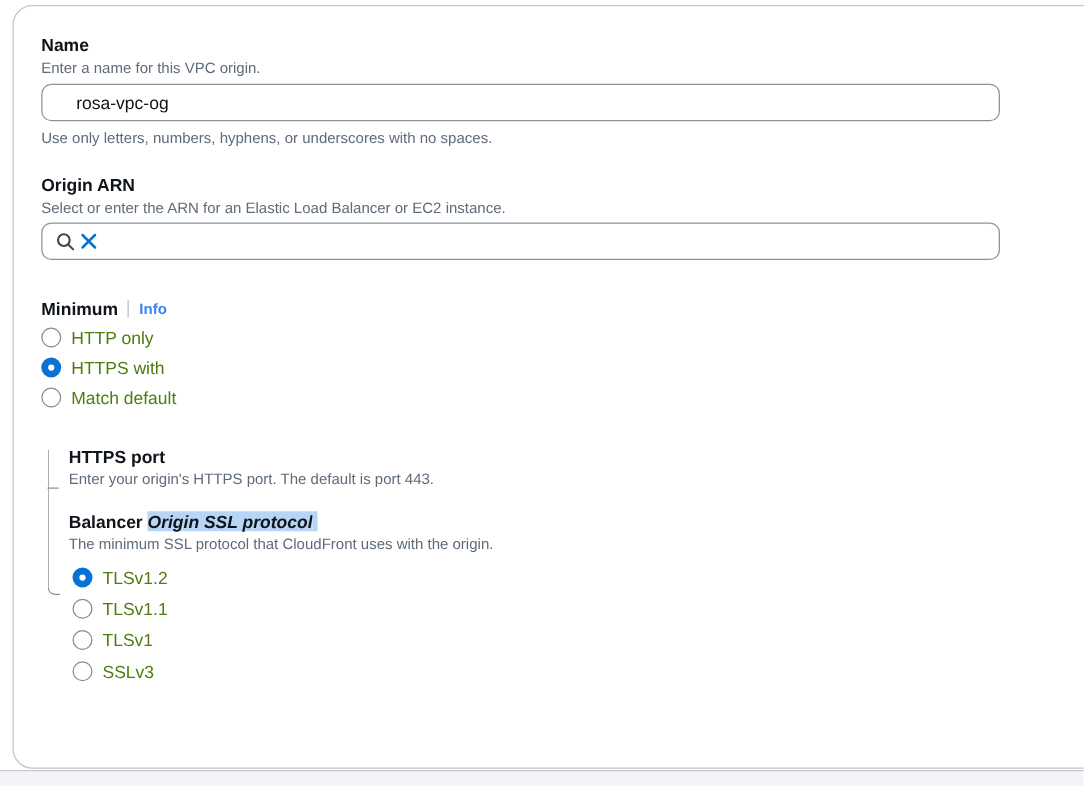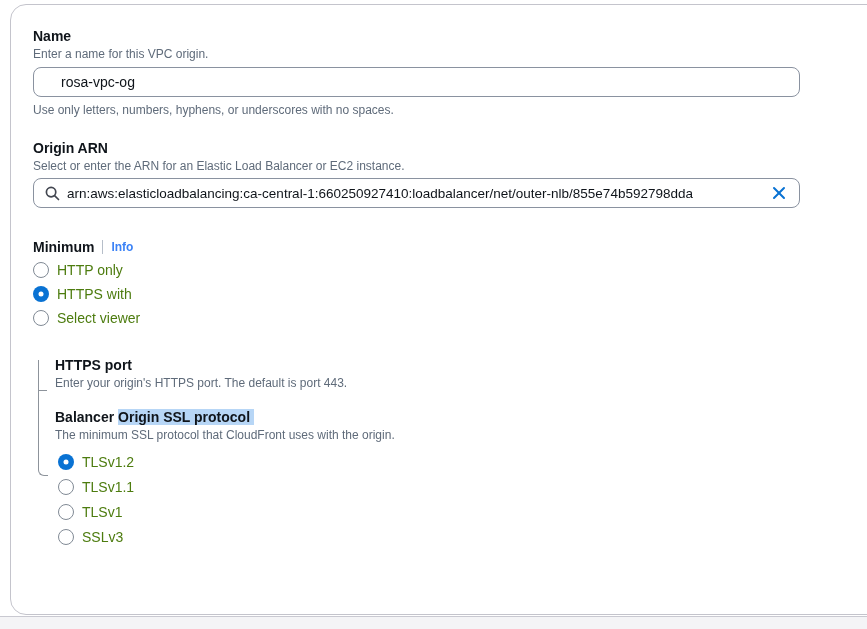--- a/index.html
+++ b/index.html
@@ -132,20 +132,21 @@
     position: absolute;
     left: 5px; top: 34px;
     width: 9px; height: 1px;
     background: #8d939b;
   }
   .sub-label-1 { margin-top: 26px; }
   .sub-input { width: 751px; margin-top: 4px; }
   .sub-label-2 { margin-top: 17px; }
   .highlighted {
     background: #b7d6f6;
+    font-style: italic;
   }
   .ssl-radio-group { margin-top: 6px; padding-left: 3px; }
   .ssl-radio-group .radio-row { height: 25px; }
 </style>
 </head>
 <body>
 
 <div class="card">
 
   <div>
@@ -158,21 +159,20 @@
   <div class="section-gap-1">
     <div class="field-label">Origin ARN</div>
     <div class="field-desc">Select or enter the ARN for an Elastic Load Balancer or EC2 instance.</div>
     <div class="search-box">
       <span style="display:flex;">
         <svg width="15" height="15" viewBox="0 0 16 16" fill="none">
           <circle cx="6.5" cy="6.5" r="5" stroke="#424650" stroke-width="1.8"></circle>
           <line x1="10.2" y1="10.2" x2="14.4" y2="14.4" stroke="#424650" stroke-width="1.8" stroke-linecap="round"></line>
         </svg>
       </span>
-      <input type="text" value="arn:aws:elasticloadbalancing:ca-central-1:660250927410:loadbalancer/net/outer-nlb/855e74b592798dda" style="">
       <button class="clear-btn">
         <svg width="14" height="14" viewBox="0 0 14 14">
           <line x1="2" y1="2" x2="12" y2="12" stroke="#0972d3" stroke-width="2" stroke-linecap="round"></line>
           <line x1="12" y1="2" x2="2" y2="12" stroke="#0972d3" stroke-width="2" stroke-linecap="round"></line>
         </svg>
       </button>
     </div>
   </div>
 
   <div class="section-gap-2">
@@ -185,21 +185,21 @@
       <div class="radio-row">
         <span class="radio-circle"></span>
         <span class="radio-label">HTTP only</span>
       </div>
       <div class="radio-row">
         <span class="radio-circle selected"></span>
         <span class="radio-label">HTTPS with</span>
       </div>
       <div class="radio-row">
         <span class="radio-circle"></span>
-        <span class="radio-label">Select viewer</span>
+        <span class="radio-label">Match default</span>
       </div>
     </div>
   </div>
 
   <div class="tree-section">
     <span class="tree-line"></span>
     <span class="tree-tick"></span>
 
     <div class="sub-label-1">
       <div class="field-label">HTTPS port</div>

